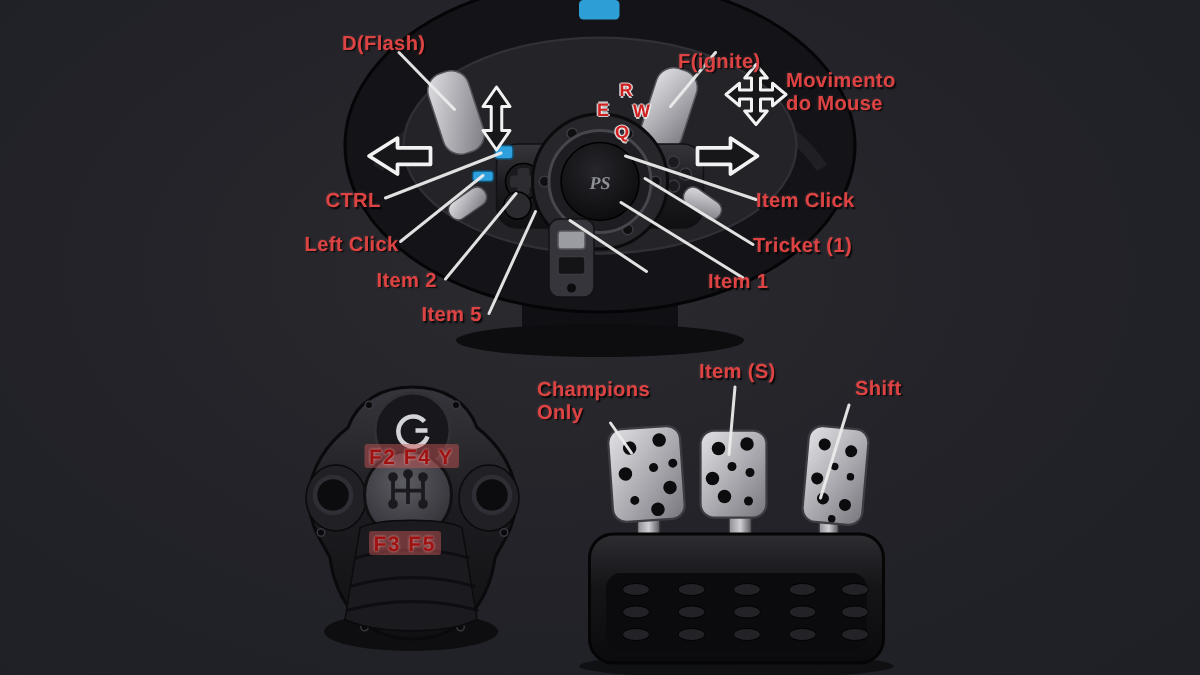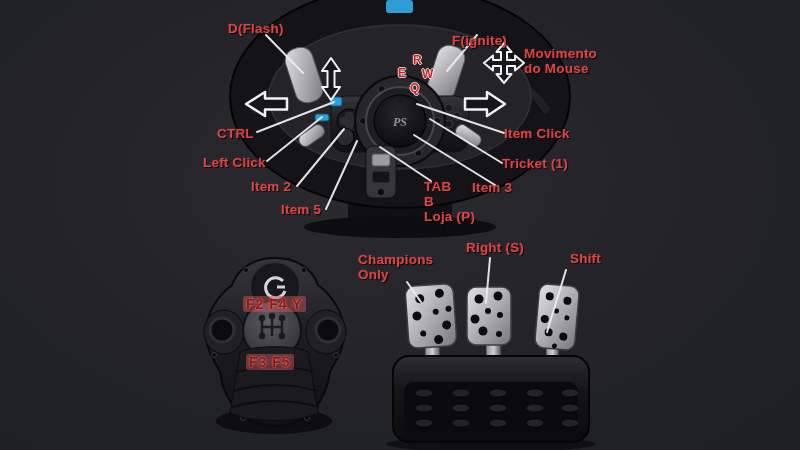--- a/index.html
+++ b/index.html
@@ -261,35 +261,30 @@
   <div class="lbl" style="left:524px;top:46px">
     <div>Movimento</div>
     <div>do Mouse</div>
   </div>
   <div class="lbl" style="left:217px;top:126px">CTRL</div>
   <div class="lbl" style="left:203px;top:155px">Left Click</div>
   <div class="lbl" style="left:251px;top:179px">Item 2</div>
   <div class="lbl" style="left:281px;top:202px">Item 5</div>
   <div class="lbl" style="left:504px;top:126px">Item Click</div>
   <div class="lbl" style="left:502px;top:156px">Tricket (1)</div>
-  <div class="lbl" style="left:472px;top:180px">Item 3</div>
-  <div class="lbl" style="left:424px;top:179px">
-    <div>TAB</div>
-    <div>B</div>
-    <div>Loja (P)</div>
-  </div>
+  <div class="lbl" style="left:472px;top:180px">Item 1</div>
 
   <div class="lbl-key" style="left:413px;top:54px">R</div>
   <div class="lbl-key" style="left:398px;top:67px">E</div>
   <div class="lbl-key" style="left:422px;top:68px">W</div>
   <div class="lbl-key" style="left:410px;top:82px">Q</div>
 
   <div class="lbl" style="left:358px;top:252px">
     <div>Champions</div>
     <div>Only</div>
   </div>
-  <div class="lbl" style="left:466px;top:240px">Right (S)</div>
+  <div class="lbl" style="left:466px;top:240px">Item (S)</div>
   <div class="lbl" style="left:570px;top:251px">Shift</div>
 
   <div class="lbl-box" style="left:243px;top:296px">F2 F4 Y</div>
   <div class="lbl-box" style="left:246px;top:354px">F3 F5</div>
 
 </div>
 
 </body></html>

